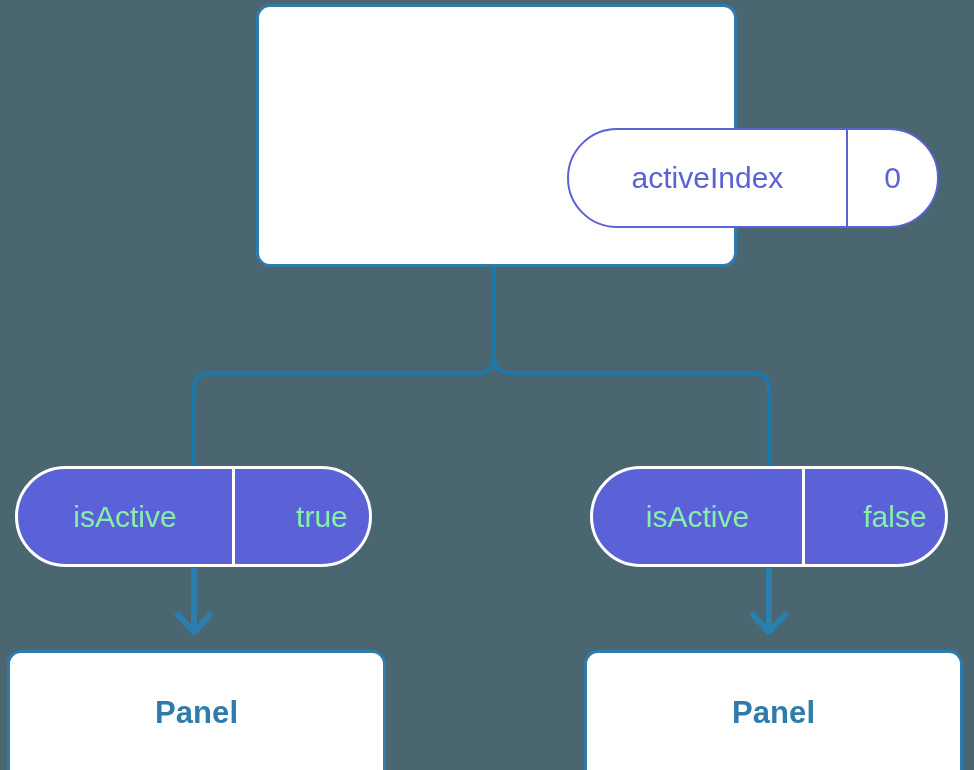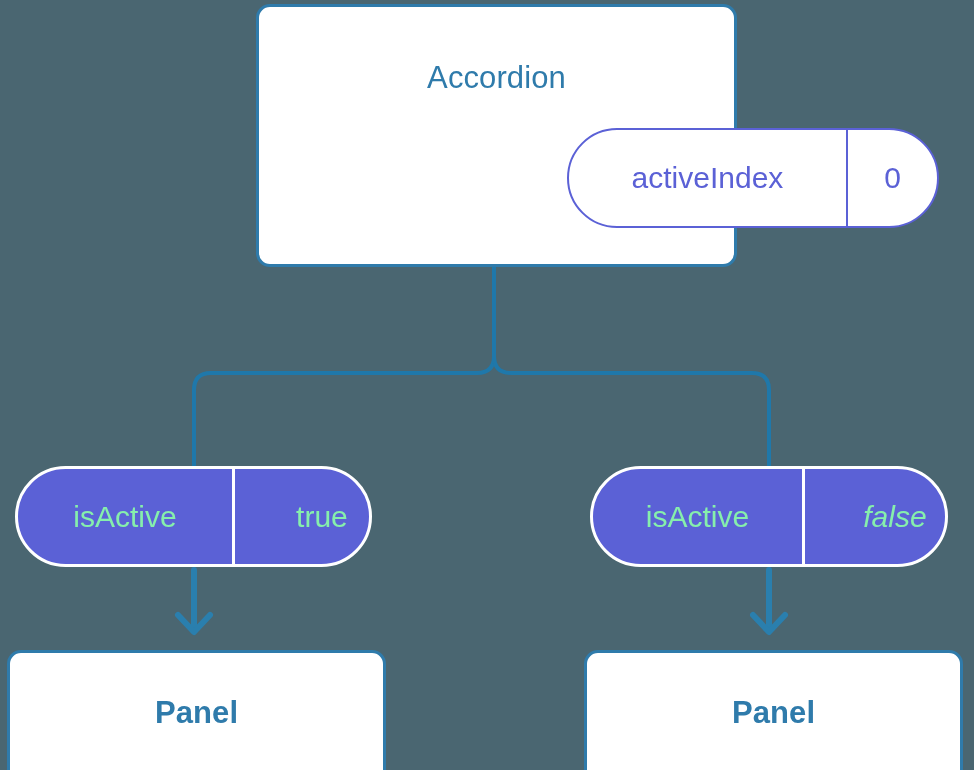--- a/index.html
+++ b/index.html
@@ -133,41 +133,40 @@
   #pill-is-active-left .pill-key { width: 218px; }
   #pill-is-active-left .pill-val { width: 139px; }
 
   #pill-is-active-right {
     left: 590px;
     top: 466px;
     width: 358px;
     height: 101px;
   }
   #pill-is-active-right .pill-key { width: 213px; }
-  #pill-is-active-right .pill-val { width: 145px; font-style: italic; }
+  #pill-is-active-right .pill-val { width: 145px; }
 </style>
 </head>
 <body>
 
 <div id="stage">
 
   <svg id="connectors" viewBox="0 0 974 770">
 
     <path d="M 494 267 L 494 356 Q 494 373 477 373 L 211 373 Q 194 373 194 390 L 194 466" fill="none" stroke="#1f78aa" stroke-width="4" stroke-linecap="round"></path>
     <path d="M 494 267 L 494 356 Q 494 373 511 373 L 752 373 Q 769 373 769 390 L 769 466" fill="none" stroke="#1f78aa" stroke-width="4" stroke-linecap="round"></path>
 
     <path d="M 194 570 L 194 630" fill="none" stroke="#2a7fae" stroke-width="6" stroke-linecap="round"></path>
     <path d="M 178 615 L 194 632 L 210 615" fill="none" stroke="#2a7fae" stroke-width="6" stroke-linecap="round" stroke-linejoin="round"></path>
 
     <path d="M 769 570 L 769 630" fill="none" stroke="#2a7fae" stroke-width="6" stroke-linecap="round"></path>
     <path d="M 753 615 L 769 632 L 785 615" fill="none" stroke="#2a7fae" stroke-width="6" stroke-linecap="round" stroke-linejoin="round"></path>
   </svg>
 
   <div class="card" id="accordion-card">
-    <div class="card-title">Accordion</div>
     <div class="pill pill-outline" id="pill-active-index">
       <div class="pill-key">activeIndex</div>
       <div class="pill-val">0</div>
     </div>
   </div>
 
   <div class="pill pill-filled" id="pill-is-active-left">
     <div class="pill-key">isActive</div>
     <div class="pill-val">true</div>
   </div>

